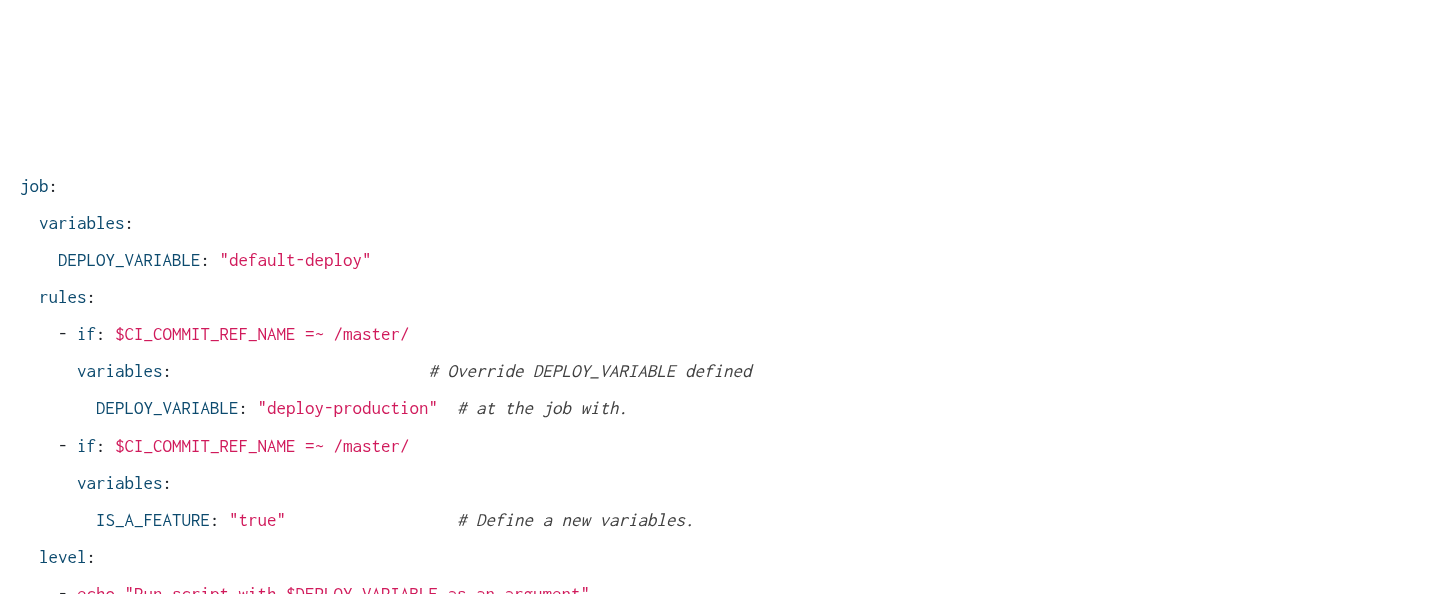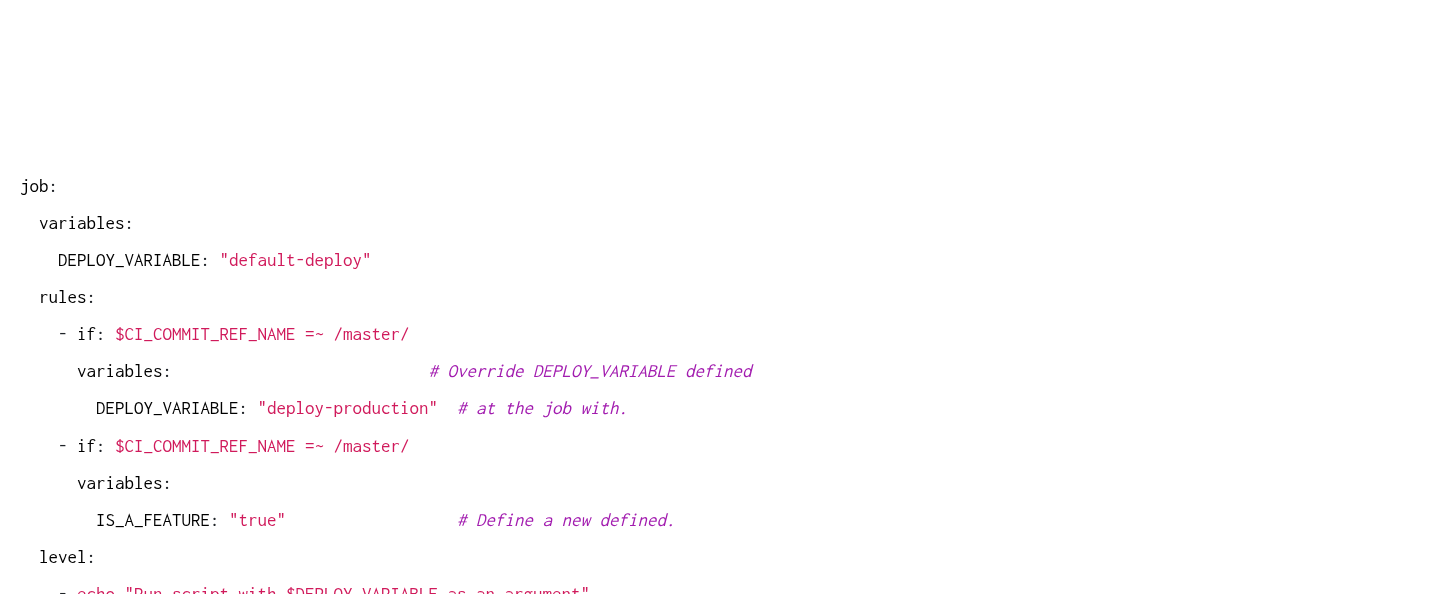--- a/index.html
+++ b/index.html
@@ -8,38 +8,38 @@
     background: #ffffff;
     font-family: "SF Mono", "Monaco", "Inconsolata", "Fira Code", "Fira Mono", "Roboto Mono", "Consolas", monospace;
     font-size: 19px;
     line-height: 1.95;
     color: #1f2328;
     white-space: pre;
   }
   .code-block {
     display: block;
   }
-  .key    { color: #000000; }
+  .key    { color: #0c4a6e; }
   .punct  { color: #1f2328; }
   .str    { color: #d01a5b; }
-  .comment{ color: #a21caf; font-style: italic; }
+  .comment{ color: #404040; font-style: italic; }
 </style>
 </head>
 <body>
 
 
 
 <div class="code-block"><span><span class="key">job</span><span class="punct">:</span></span>
 <span>  <span class="key">variables</span><span class="punct">:</span></span>
 <span>    <span class="key">DEPLOY_VARIABLE</span><span class="punct">:</span> <span class="str">"default-deploy"</span></span>
 <span>  <span class="key">rules</span><span class="punct">:</span></span>
 <span>    <span class="punct">-</span> <span class="key">if</span><span class="punct">:</span> <span class="str">$CI_COMMIT_REF_NAME =~ /master/</span></span>
 <span>      <span class="key">variables</span><span class="punct">:</span>                           <span class="comment"># Override DEPLOY_VARIABLE defined</span></span>
 <span>        <span class="key">DEPLOY_VARIABLE</span><span class="punct">:</span> <span class="str">"deploy-production"</span>  <span class="comment"># at the job with.</span></span>
 <span>    <span class="punct">-</span> <span class="key">if</span><span class="punct">:</span> <span class="str">$CI_COMMIT_REF_NAME =~ /master/</span></span>
 <span>      <span class="key">variables</span><span class="punct">:</span></span>
-<span>        <span class="key">IS_A_FEATURE</span><span class="punct">:</span> <span class="str">"true"</span>                  <span class="comment"># Define a new defined.</span></span>
+<span>        <span class="key">IS_A_FEATURE</span><span class="punct">:</span> <span class="str">"true"</span>                  <span class="comment"># Define a new variables.</span></span>
 <span>  <span class="key">level</span><span class="punct">:</span></span>
 <span>    <span class="punct">-</span> <span class="str">echo "Run script with $DEPLOY_VARIABLE as an argument"</span></span>
 </div>
 
 
 
 
 </body></html>

